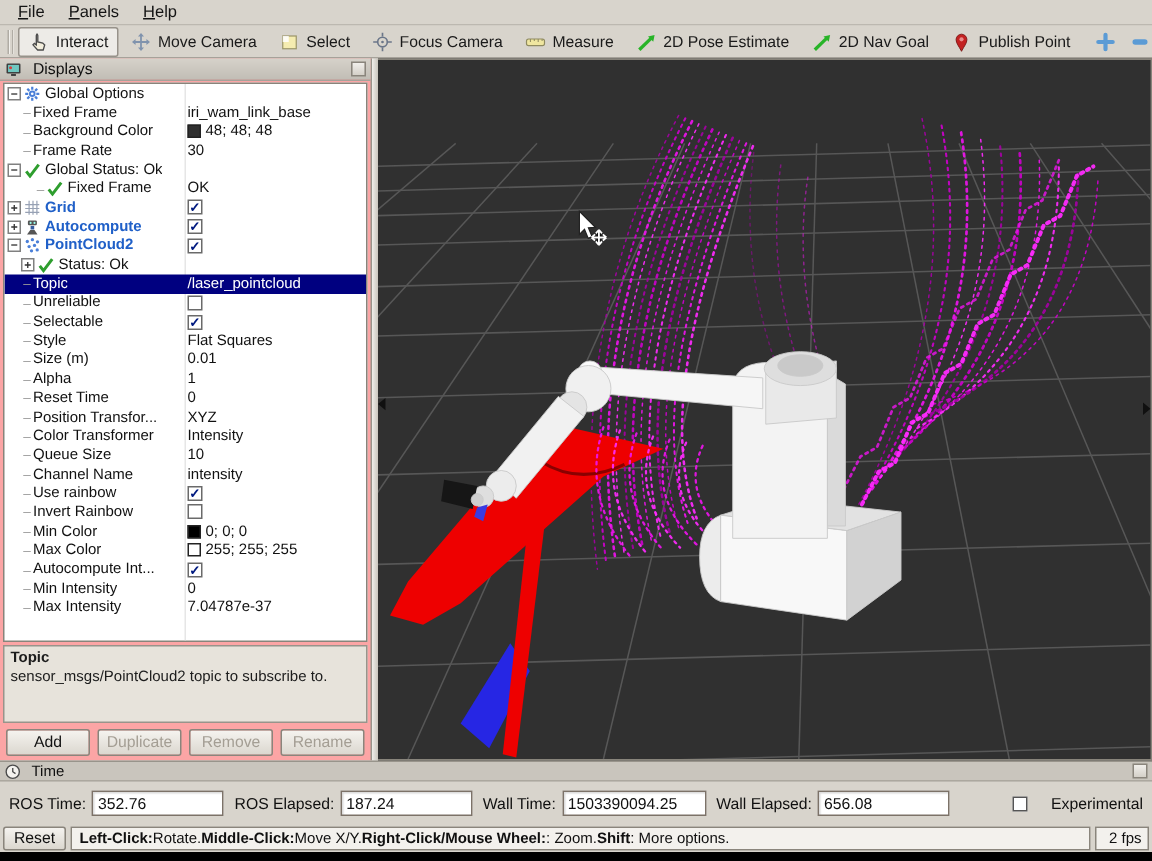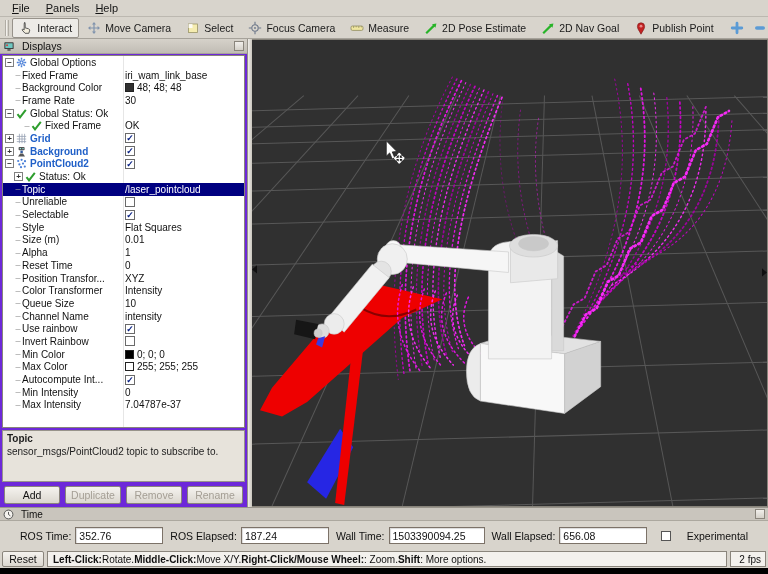--- a/index.html
+++ b/index.html
@@ -24,21 +24,21 @@
   .toolbar{height:22px;display:flex;align-items:center;border-bottom:1px solid #a6a29a;padding-left:2px;flex:0 0 auto;background:#d8d4cc;}
   .tb-handle{width:5px;height:16px;margin:0 3px;background:linear-gradient(90deg,#b0aca4 0 1px,#f2f0ec 1px 2px,transparent 2px 3px,#b0aca4 3px 4px,#f2f0ec 4px 5px);}
   .tool{display:flex;align-items:center;gap:4px;padding:2px 6px;font-size:10.5px;color:#1a1a1a;margin-right:1px;border:1px solid transparent;white-space:nowrap;}
   .tool.active{background:#edebe7;border:1px solid #97928a;border-radius:2px;}
   .ticon{width:14px;height:14px;display:inline-block;flex:0 0 auto;}
   .tool-sq{width:18px;height:18px;display:flex;align-items:center;justify-content:center;margin-left:8px;position:relative;}
   .ddarrow{position:absolute;right:-3px;bottom:-2px;font-size:6px;color:#222;}
 
   
   .main{flex:1 1 auto;display:flex;min-height:0;}
-  .dpanel{width:248px;flex:0 0 auto;display:flex;flex-direction:column;background:#6d28d9;border-right:1px solid #98948b;}
+  .dpanel{width:248px;flex:0 0 auto;display:flex;flex-direction:column;background:#fca5a5;border-right:1px solid #98948b;}
   .dhead{height:15px;flex:0 0 auto;display:flex;align-items:center;gap:4px;padding:0 3px;
     background:linear-gradient(#d6d2ca,#c1bdb5);border-bottom:1px solid #a6a29a;font-size:10.5px;color:#101010;}
   .dhead .icn{width:12px;height:11px;}
   .phbtn{margin-left:auto;width:10px;height:10px;background:linear-gradient(#f1efeb,#d4d0c8);border:1px solid #8a857c;}
   .dlist{flex:1 1 auto;margin:1px 2px;background:#fff;border:1px solid #88847b;position:relative;overflow:hidden;}
   .dlist::before{content:"";position:absolute;left:120px;top:0;bottom:0;width:1px;background:#e6e6e6;}
   .trow{height:12.7px;display:flex;align-items:center;position:relative;font-size:10px;color:#111;padding-left:2px;z-index:1;}
   .trow.sel{background:#000080;}
   .trow.sel .lbl,.trow.sel .val{color:#fff;}
   .pad{flex:0 0 auto;}
@@ -59,21 +59,21 @@
   .btn.dis{color:#a49e94;}
   .splitter{width:4px;flex:0 0 auto;background:linear-gradient(90deg,#f0eeea,#c9c5bd);}
   .vp{flex:1 1 auto;position:relative;background:#303030;border:1px solid #88847b;border-left:none;overflow:hidden;}
   .vp svg{position:absolute;inset:0;}
 
   
   .timepanel{flex:0 0 auto;border-top:1px solid #98948b;background:#d8d4cc;}
   .thead{height:13px;background:#c9c5bd;display:flex;align-items:center;gap:4px;padding:0 3px;
     font-size:10px;color:#101010;border-bottom:1px solid #aca89f;}
   .thead .icn{width:11px;height:11px;}
-  .tbody{height:29px;display:flex;align-items:center;padding:0 20px;gap:7px;font-size:10.5px;color:#101010;}
+  .tbody{height:29px;display:flex;align-items:center;padding:0 6px;gap:7px;font-size:10.5px;color:#101010;}
   .tfield{display:flex;align-items:center;gap:4px;white-space:nowrap;}
   .tinput{height:17px;background:#fff;border:1px solid #7c7268;box-shadow:inset 1px 1px 1px rgba(0,0,0,.15);
     padding:0 3px;font-size:10.5px;display:flex;align-items:center;width:88px;overflow:hidden;}
   .tfield:nth-child(3) .tinput{width:96px;}
   .texp{margin-left:auto;display:flex;align-items:center;gap:16px;font-size:10.5px;}
   .cb2{width:10px;height:10px;border:1px solid #555;background:#fff;}
 
   
   .statusbar{height:18px;flex:0 0 auto;display:flex;align-items:center;gap:3px;padding:0 2px;background:#d8d4cc;}
   .reset{width:42px;height:16px;flex:0 0 auto;background:linear-gradient(#f5f3ef,#dbd7cf);border:1px solid #8a857c;
@@ -241,21 +241,21 @@
           <div class="trow">
             <span class="pad" style="width:0px"></span>
             <span class="exp">+</span>
             <span class="icn"><svg viewBox="0 0 11 11" width="100%" height="100%">
                 <rect x="2.6" y="1" width="6" height="3.2" rx=".8" fill="#555"></rect>
                 <circle cx="4.4" cy="2.6" r=".7" fill="#9fe"></circle>
                 <circle cx="7" cy="2.6" r=".7" fill="#9fe"></circle>
                 <rect x="4.4" y="4.6" width="2.4" height="2.4" fill="#345b9e"></rect>
                 <path d="M2 10.4 4.2 7.4h2.8l2 3z" fill="#555"></path>
               </svg></span>
-            <span class="lbl blue">Background</span>
+            <span class="lbl blue">Autocompute</span>
             <span class="val">
               <span class="cb">✓</span>
             </span>
           </div>
           <div class="trow">
             <span class="pad" style="width:0px"></span>
             <span class="exp">−</span>
             <span class="icn"><svg viewBox="0 0 11 11" width="100%" height="100%">
                 <g fill="#4a7fd8">
                   <circle cx="2.2" cy="3" r="1.1"></circle>

